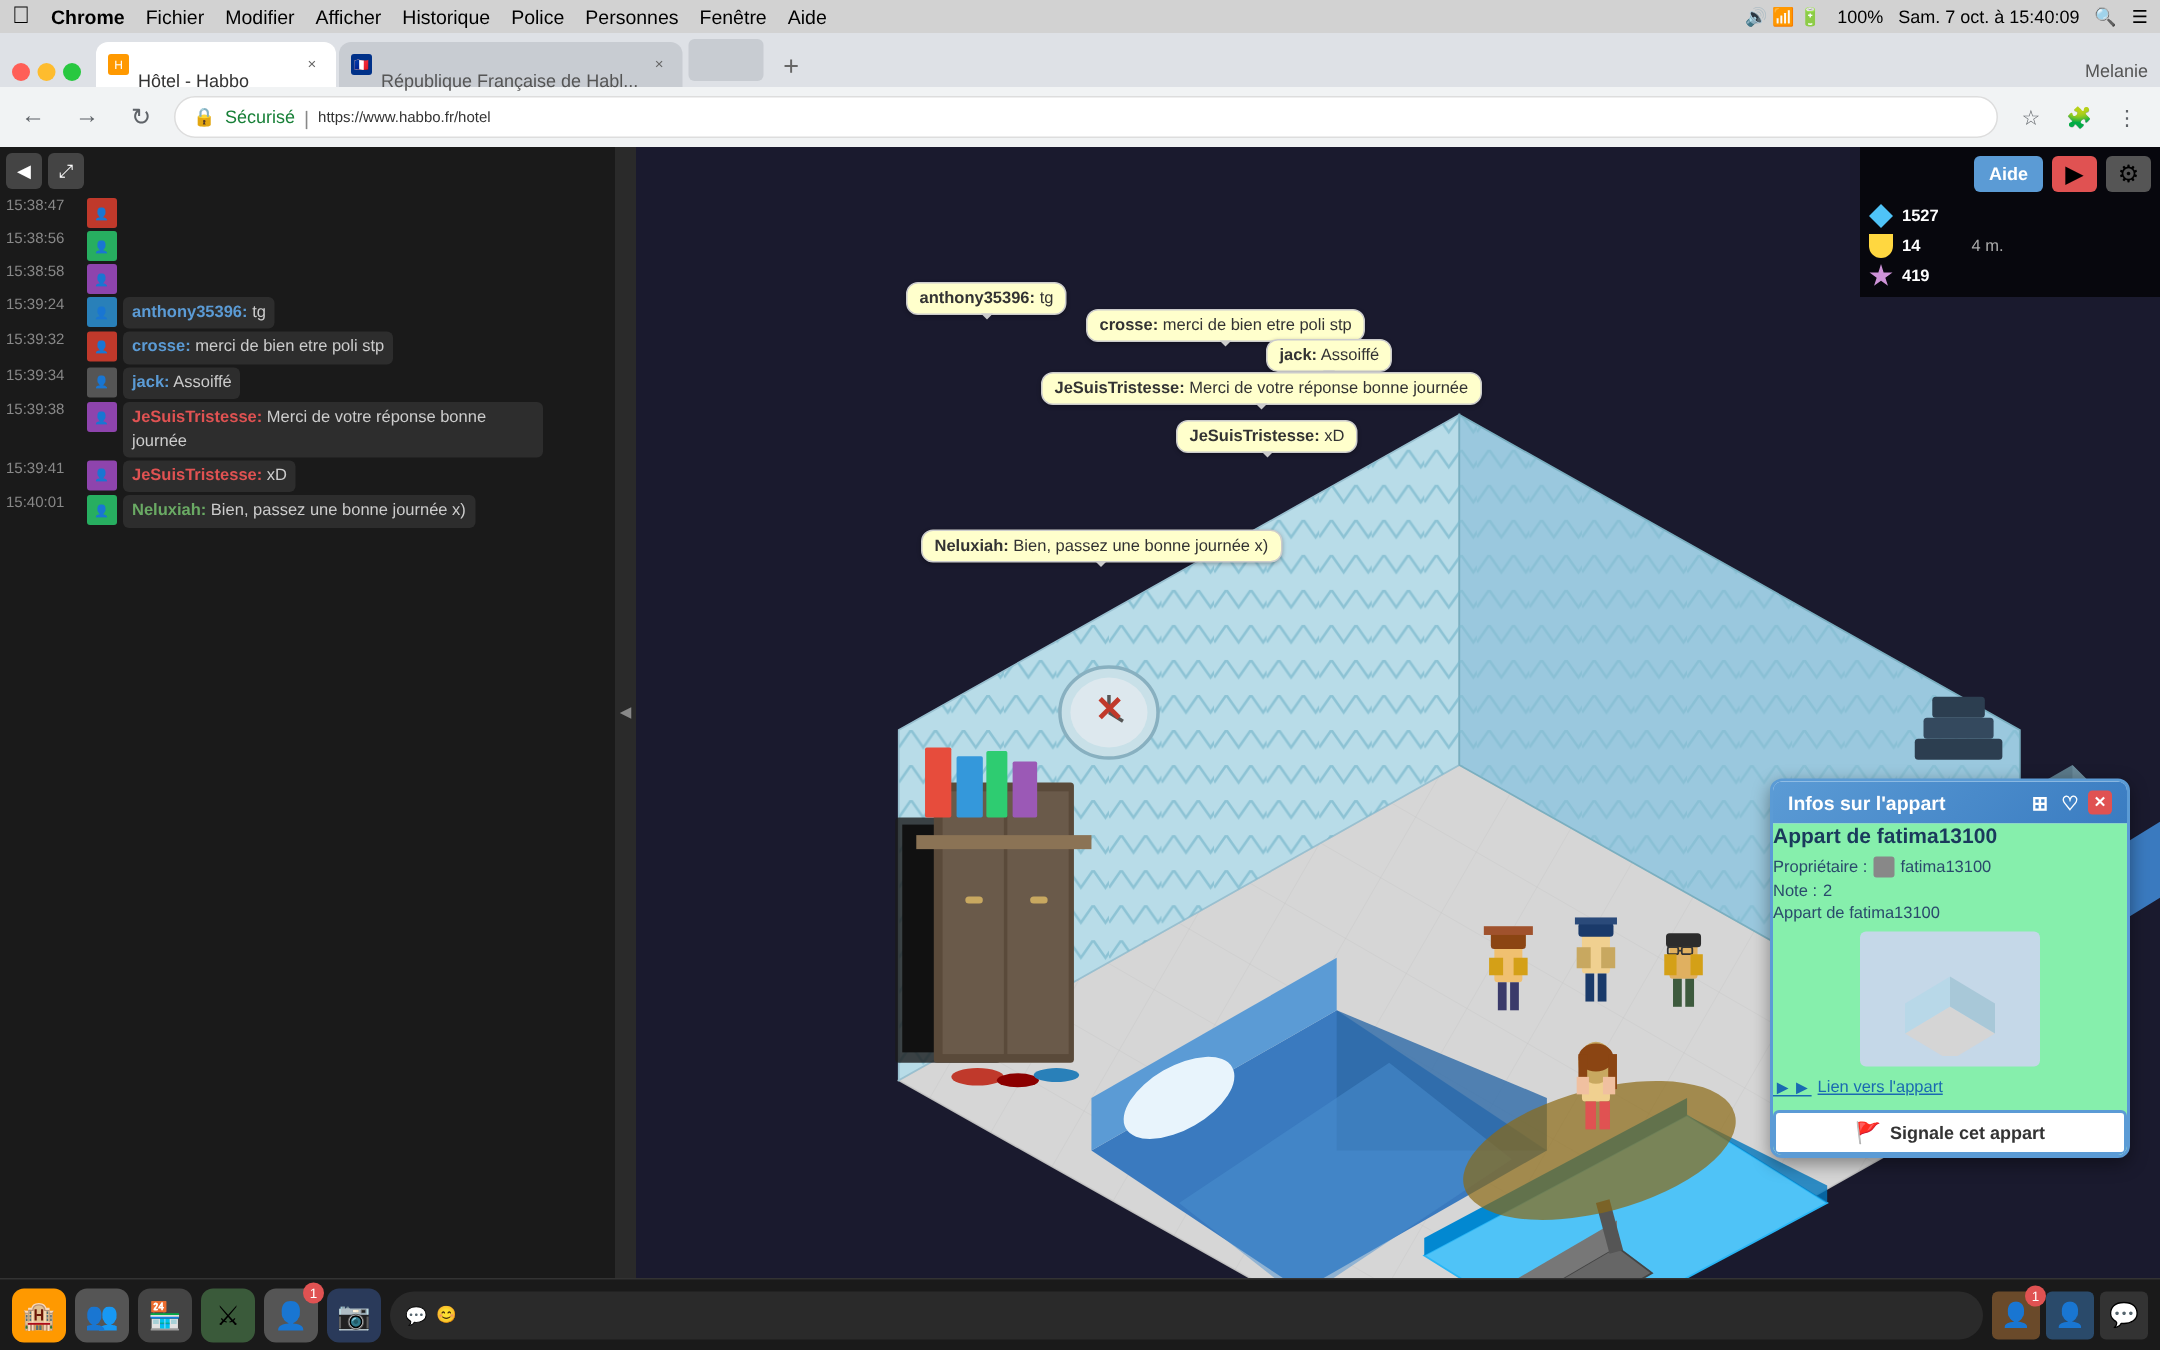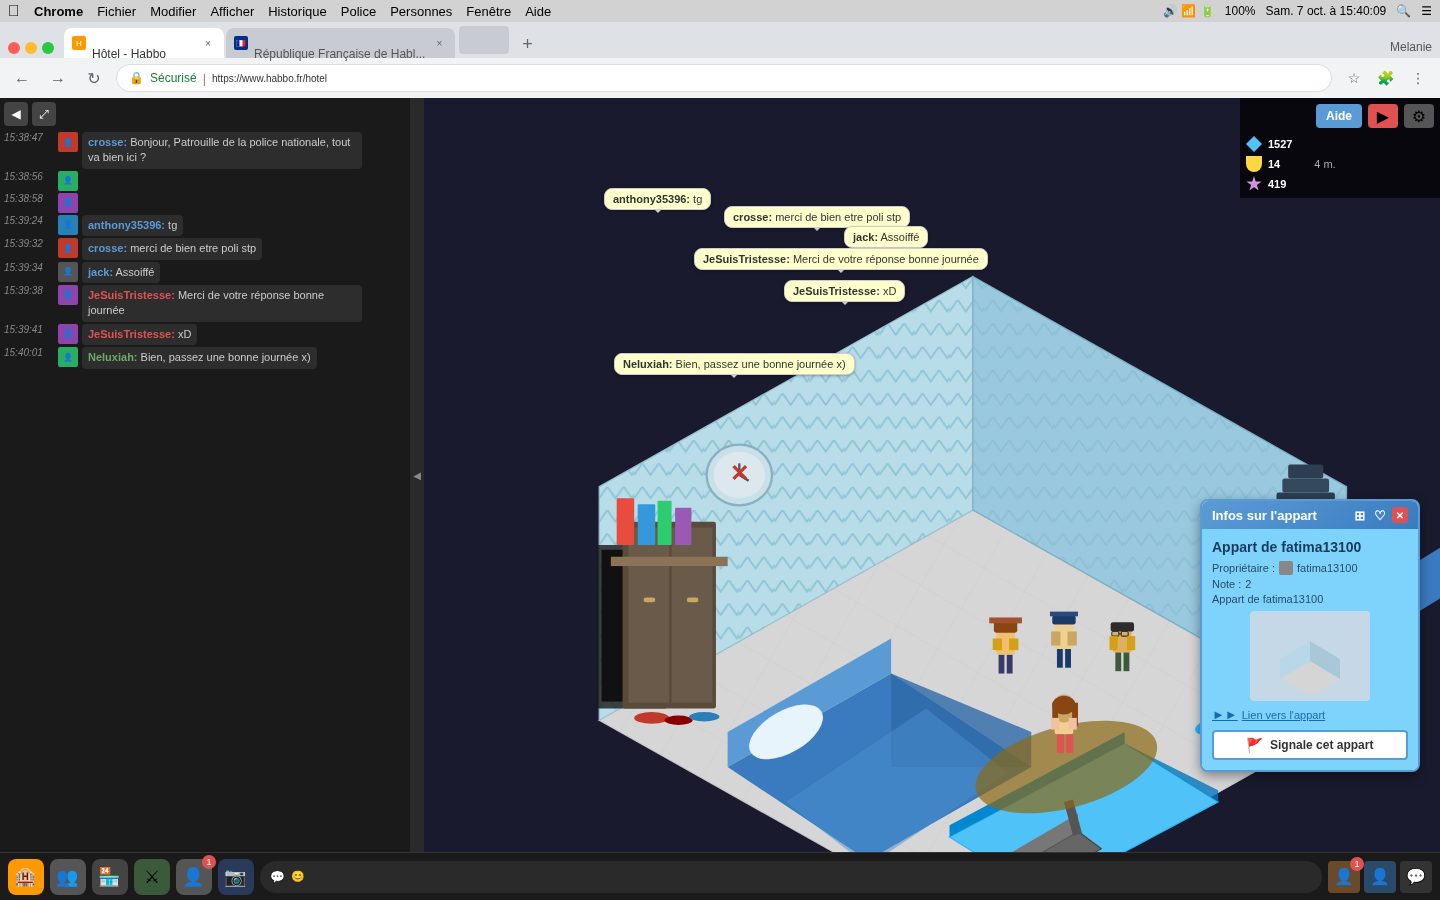--- a/index.html
+++ b/index.html
@@ -60,21 +60,21 @@
     #chat-panel {
       width: 410px; height: 100%; background: #1a1a1a; overflow: hidden;
       flex-shrink: 0; display: flex; flex-direction: column;
     }
     .chat-header {
       padding: 4px 8px; background: #2a2a2a; font-size: 11px; color: #ccc;
       border-bottom: 1px solid #333;
     }
     .chat-messages { flex: 1; overflow: hidden; padding: 4px; }
     .chat-msg { display: flex; align-items: flex-start; margin-bottom: 2px; font-size: 11px; color: #ccc; }
-    .chat-time { color: #888; margin-right: 4px; flex-shrink: 0; font-size: 10px; min-width: 50px; font-style: italic; }
+    .chat-time { color: #888; margin-right: 4px; flex-shrink: 0; font-size: 10px; min-width: 50px; }
     .chat-avatar { width: 20px; height: 20px; background: #555; border-radius: 2px; margin-right: 4px; flex-shrink: 0; display: flex; align-items: center; justify-content: center; font-size: 8px; }
     .chat-bubble { background: #2d2d2d; border-radius: 4px; padding: 3px 6px; max-width: 280px; line-height: 1.4; }
     .chat-name { color: #aaa; font-weight: 600; }
     .chat-name.blue { color: #5b9bd5; }
     .chat-name.green { color: #6aaa64; }
     .chat-name.red { color: #e05252; }
 
     
     #collapse-btn {
       width: 14px; height: 100%; background: #2a2a2a;
@@ -120,35 +120,35 @@
     .hud-action-btn {
       width: 30px; height: 24px; border-radius: 4px; display: flex;
       align-items: center; justify-content: center; cursor: pointer;
     }
     .hud-action-btn.red { background: #e05252; }
     .hud-action-btn.gray { background: #555; }
 
     
     #room-info-panel {
       position: absolute; bottom: 80px; right: 20px;
-      width: 220px; background: #e8f4fc; border: 2px solid #5b9bd5;
+      width: 240px; background: #e8f4fc; border: 2px solid #5b9bd5;
       border-radius: 8px; overflow: hidden; box-shadow: 0 4px 12px rgba(0,0,0,0.4);
       z-index: 20;
     }
     .room-info-header {
       background: linear-gradient(135deg, #5b9bd5, #3a7cc1);
       color: #fff; padding: 6px 10px; font-size: 13px; font-weight: 600;
       display: flex; justify-content: space-between; align-items: center;
     }
     .room-info-close {
       width: 16px; height: 16px; background: #e05252; border-radius: 3px;
       display: flex; align-items: center; justify-content: center;
       font-size: 10px; color: #fff; cursor: pointer;
     }
-    .room-info-body { padding: 10px; background: #7dd3fc; }
+    .room-info-body { background: #86efac; }
     .room-info-title { font-size: 14px; font-weight: 700; color: #1a3a5c; margin-bottom: 6px; }
     .room-info-row { font-size: 11px; color: #2a4a6c; margin-bottom: 3px; display: flex; align-items: center; gap: 4px; }
     .room-info-thumb {
       width: 120px; height: 90px; background: #c5d8e8; border-radius: 4px;
       margin: 6px auto; display: flex; align-items: center; justify-content: center;
       overflow: hidden;
     }
     .room-info-link {
       color: #1a6ab1; font-size: 11px; cursor: pointer; display: flex; align-items: center; gap: 4px;
       margin-top: 6px; text-decoration: underline;
@@ -255,21 +255,20 @@
     <div class="chat-messages">
 
       <div style="display:flex;gap:4px;margin-bottom:6px;">
         <div style="width:24px;height:24px;background:#444;border-radius:4px;display:flex;align-items:center;justify-content:center;font-size:12px;color:#fff;cursor:pointer;">◀</div>
         <div style="width:24px;height:24px;background:#444;border-radius:4px;display:flex;align-items:center;justify-content:center;font-size:12px;color:#fff;cursor:pointer;">⤢</div>
       </div>
 
       <div class="chat-msg">
         <span class="chat-time">15:38:47</span>
         <div class="chat-avatar" style="background:#c0392b;">👤</div>
-        <div class="chat-bubble"><span class="chat-name blue">crosse:</span> Bonjour, Patrouille de la police nationale, tout va bien ici ?</div>
       </div>
 
       <div class="chat-msg">
         <span class="chat-time">15:38:56</span>
         <div class="chat-avatar" style="background:#27ae60;">👤</div>
       </div>
 
       <div class="chat-msg">
         <span class="chat-time">15:38:58</span>
         <div class="chat-avatar" style="background:#8e44ad;">👤</div>

